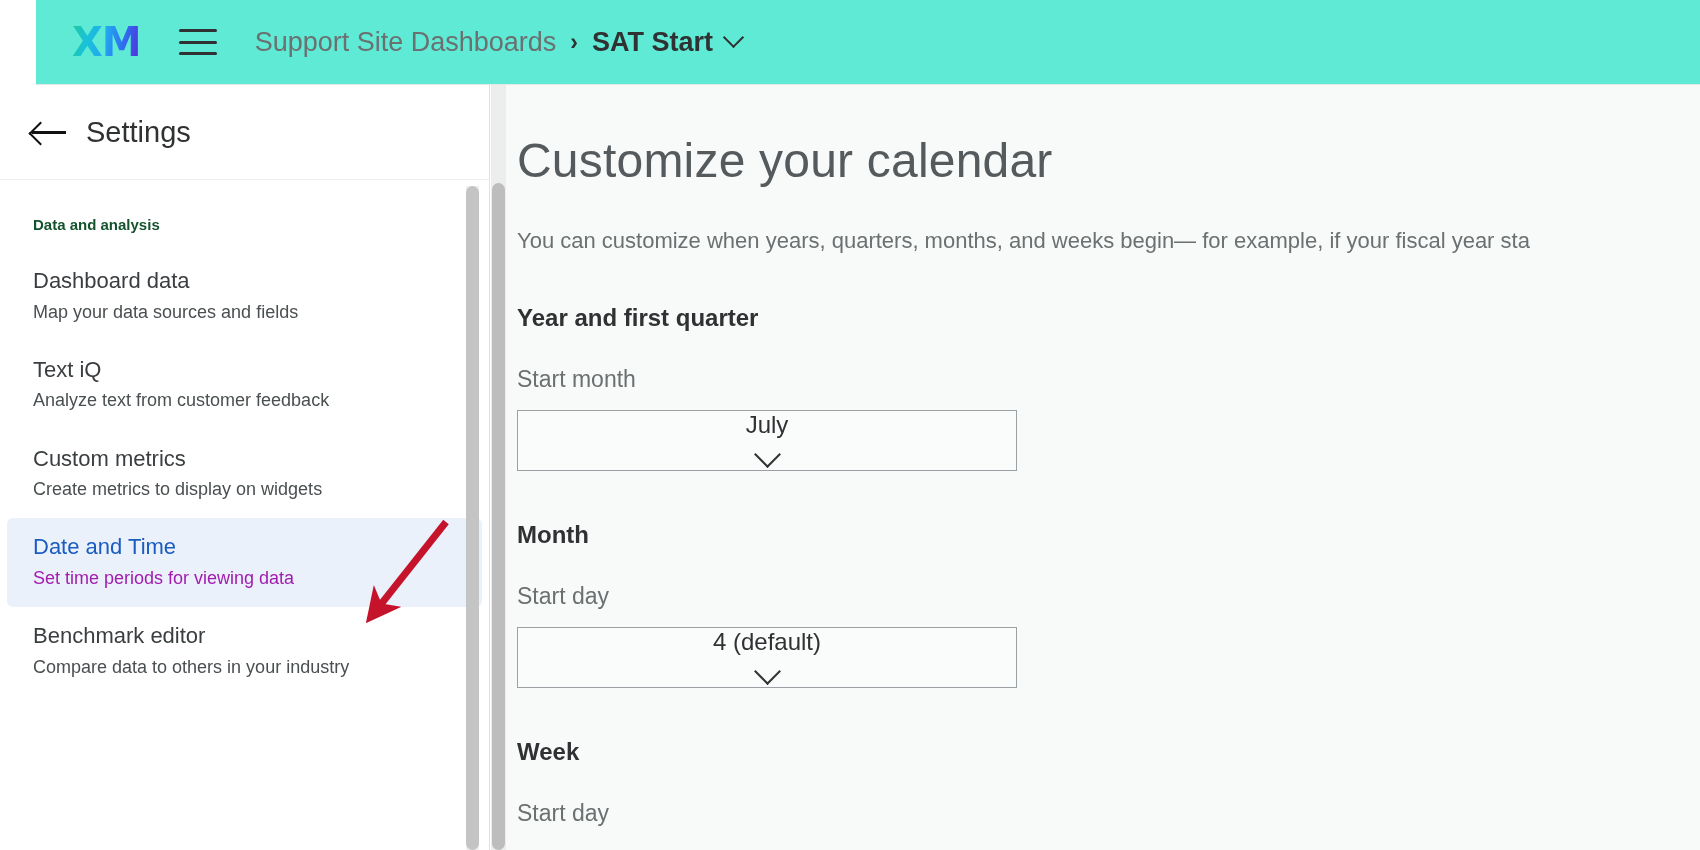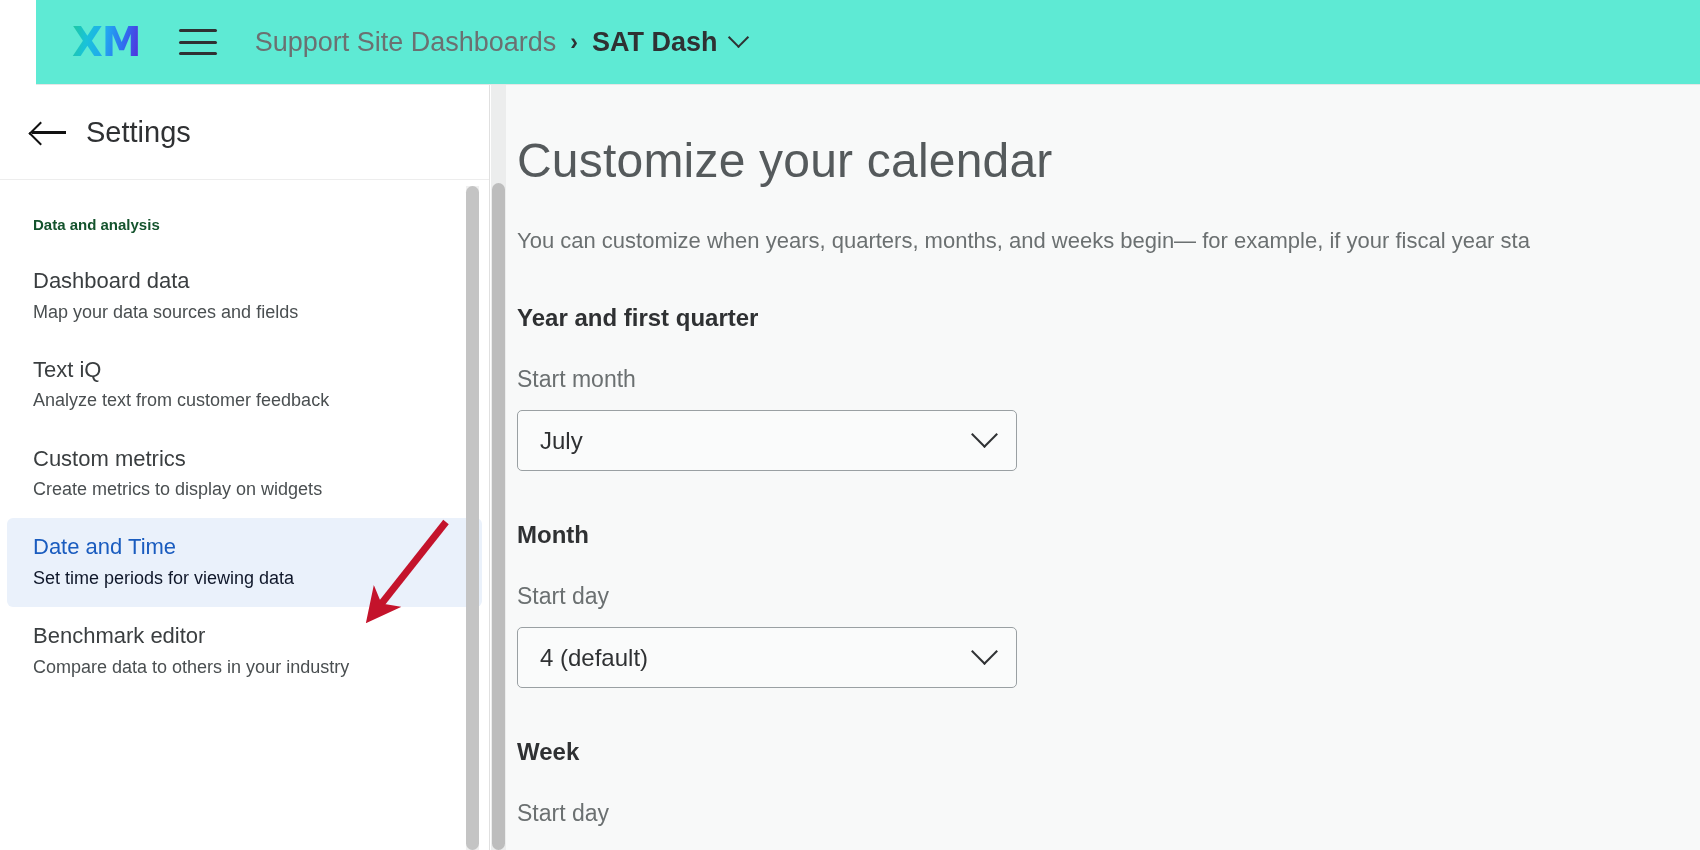--- a/index.html
+++ b/index.html
@@ -82,21 +82,21 @@
     padding: 36px 0 0 33px;
   }
   .nav-item {
     margin: 0 7px; padding: 14px 26px 16px 26px;
     border-radius: 6px; cursor: pointer;
   }
   .nav-item .t { font-size: 22px; color: #3a3e40; line-height: 1.35; }
   .nav-item .s { font-size: 18px; color: #4a4f51; line-height: 1.45; margin-top: 3px; }
   .nav-item.active { background: #eaf1fb; }
   .nav-item.active .t { color: #1a5cbf; }
-  .nav-item.active .s { color: #0f172a; }
+  .nav-item.active .s { color: #a21caf; }
   .nav-spacer { height: 19px; }
 
   
   .sb-track {
     position: absolute; top: 101px; left: 466px;
     width: 13px; height: 664px;
     background: #f0f0f0;
   }
   .sb-thumb {
     position: absolute; top: 101px; left: 466px;
@@ -118,23 +118,23 @@
     margin-top: 40px; font-size: 22px; color: #6b7071;
     white-space: nowrap;
   }
   .section-h {
     margin-top: 50px; font-size: 24px; font-weight: 700; color: #2f3133;
   }
   .field-label { margin-top: 34px; font-size: 23px; color: #6b7071; }
   .select {
     margin-top: 17px; width: 500px; height: 61px;
     background: #fafbfb;
-    border: 1px solid #9aa0a3; border-radius: 5px;
+    border: 1px solid #9aa0a3; border-radius: 0;
     display: flex; align-items: center; justify-content: space-between;
-    padding: 0 22px 0 22px; cursor: pointer;
+    padding: 0 22px 0 22px; cursor: pointer; flex-direction: column;
   }
   .select .val { font-size: 24px; color: #2f3133; }
   .chev {
     width: 19px; height: 19px;
     border-right: 2.6px solid #2f3133; border-bottom: 2.6px solid #2f3133;
     transform: translateY(-6px) rotate(45deg);
   }
 
   
   .main-sb-track {
@@ -159,21 +159,21 @@
 
     <div class="hamburger">
       <span></span>
         <span></span>
         <span></span>
     </div>
 
     <div class="breadcrumb">
       <span class="crumb-root">Support Site Dashboards</span>
       <span class="crumb-sep">›</span>
-      <span class="crumb-current">SAT Dash</span>
+      <span class="crumb-current">SAT Start</span>
       <span class="crumb-caret"></span>
     </div>
   </div>
 
   <div class="sidebar">
 
     <div class="sidebar-head">
       <div class="back-arrow"></div>
       <div class="sidebar-title">Settings</div>
     </div>

